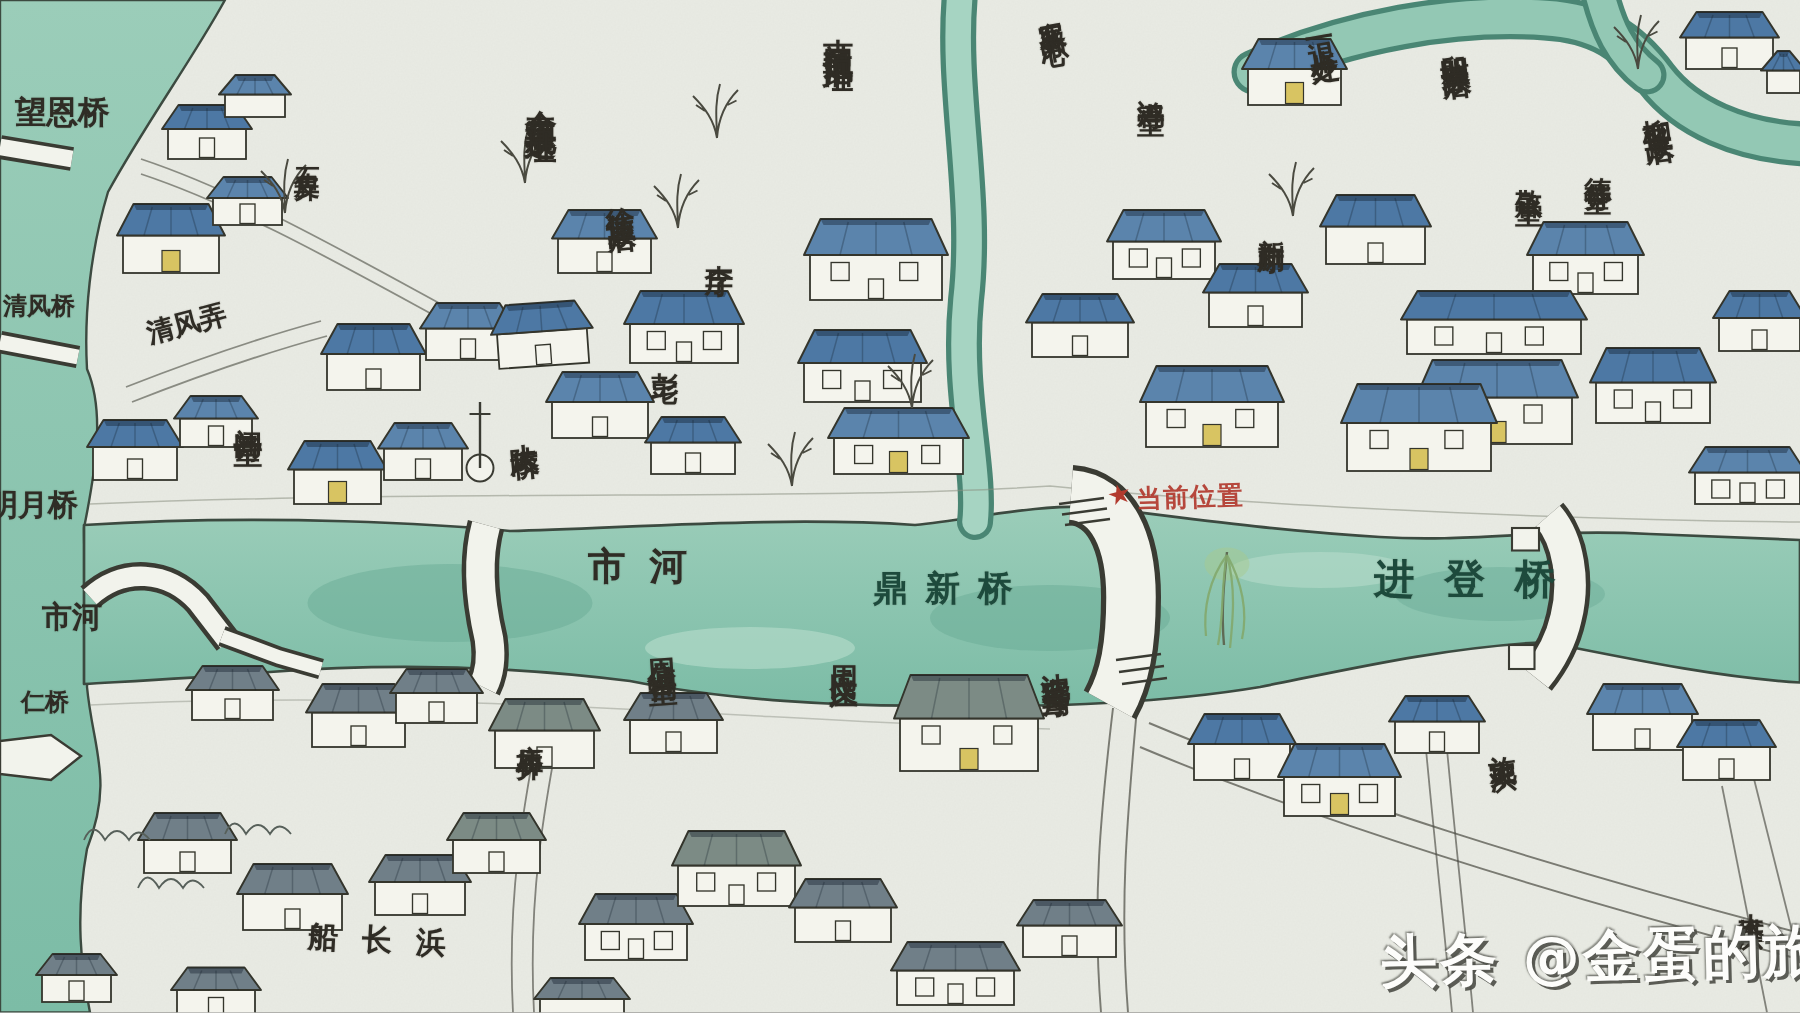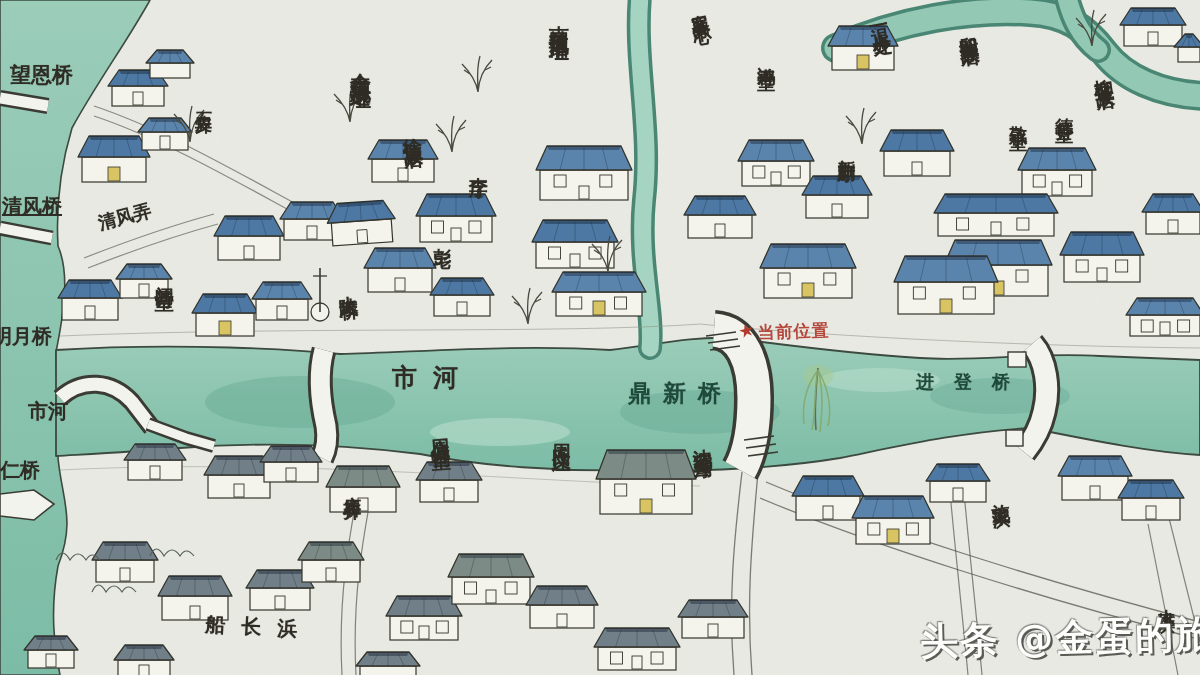--- a/index.html
+++ b/index.html
@@ -693,43 +693,43 @@
         </g>
         <g transform="translate(150,556)">
           <path d="M0,0 q6,-14 14,0 q8,-12 16,0 q6,-10 14,0" stroke="#57605a" stroke-width="1.2" fill="none"></path>
         </g>
       </g>
   </svg>
 
   <div id="labels">
       <div class="lbl" style="left: 10px; top: 64px; font-size: 21px;">望恩桥</div>
       <div class="lbl v" style="left: 194px; top: 98px; font-size: 17px;">石皮弄</div>
-      <div class="lbl" style="left: 2px; top: 195px; font-size: 20px; text-decoration: underline;">清风桥</div>
+      <div class="lbl" style="left: 2px; top: 195px; font-size: 16px;">清风桥</div>
       <div class="lbl" style="left: 96px; top: 214px; font-size: 18px; transform: rotate(-15deg);">清风弄</div>
       <div class="lbl v" style="left: 154px; top: 270px; font-size: 19px;">闻诗堂</div>
       <div class="lbl" style="left: -8px; top: 325px; font-size: 20px;">明月桥</div>
       <div class="lbl" style="left: 28px; top: 400px; font-size: 20px;">市河</div>
-      <div class="lbl" style="left: 0; top: 459px; font-size: 20px;">仁桥</div>
+      <div class="lbl" style="left: 14px; top: 459px; font-size: 16px;">仁桥</div>
       <div class="lbl v" style="left: 348px; top: 56px; font-size: 21px;">全真道观遗址</div>
       <div class="lbl v" style="left: 400px; top: 124px; font-size: 19px; transform: rotate(-5deg);">徐达源故居</div>
       <div class="lbl v" style="left: 468px; top: 162px; font-size: 19px;">李厅</div>
       <div class="lbl v" style="left: 432px; top: 233px; font-size: 18px;">彭宅</div>
       <div class="lbl v" style="left: 336px; top: 281px; font-size: 19px; transform: rotate(-5deg);">大陵桥</div>
       <div class="lbl v" style="left: 548px; top: 10px; font-size: 20px;">南社通讯旧址</div>
       <div class="lbl v" style="left: 686px; top: 2px; font-size: 18px; transform: rotate(-10deg);">客服务中心</div>
       <div class="lbl v" style="left: 756px; top: 52px; font-size: 18px;">鸿寿堂</div>
       <div class="lbl v" style="left: 866px; top: 14px; font-size: 19px; transform: rotate(-10deg);">退一步处</div>
       <div class="lbl v" style="left: 836px; top: 145px; font-size: 18px;">新蒯厅</div>
       <div class="lbl v" style="left: 956px; top: 22px; font-size: 19px; transform: rotate(-6deg);">殷明珠故居</div>
       <div class="lbl v" style="left: 1008px; top: 112px; font-size: 18px;">敬承堂</div>
       <div class="lbl v" style="left: 1054px; top: 104px; font-size: 18px;">德芬堂</div>
       <div class="lbl v" style="left: 1090px; top: 66px; font-size: 19px; transform: rotate(-8deg);">柳亚子故居</div>
       <div class="lbl" style="left: 392px; top: 364px; font-size: 25px; letter-spacing: 16px;">市河</div>
-      <div class="lbl" style="left: 628px; top: 381px; font-size: 23px; letter-spacing: 12px; color: rgb(29, 74, 60);">鼎新桥</div>
-      <div class="lbl" style="left: 916px; top: 372px; font-size: 18px; letter-spacing: 20px; color: rgb(29, 74, 60);">进登桥</div>
+      <div class="lbl" style="left: 582px; top: 381px; font-size: 23px; letter-spacing: 12px; color: rgb(29, 74, 60);">鼎新桥</div>
+      <div class="lbl" style="left: 916px; top: 372px; font-size: 27px; letter-spacing: 20px; color: rgb(29, 74, 60);">进登桥</div>
       <div class="lbl v" style="left: 342px; top: 482px; font-size: 18px;">庙桥弄</div>
       <div class="lbl v" style="left: 428px; top: 424px; font-size: 19px; transform: rotate(-4deg);">周公傅祠堂</div>
       <div class="lbl v" style="left: 551px; top: 428px; font-size: 19px;">周氏义庄</div>
       <div class="lbl v" style="left: 690px; top: 434px; font-size: 19px; transform: rotate(-5deg);">沈宅鸳鸯厅</div>
       <div class="lbl v" style="left: 988px; top: 490px; font-size: 18px; transform: rotate(-6deg);">施家浜</div>
       <div class="lbl v" style="left: 1156px; top: 594px; font-size: 18px;">木排浜</div>
       <div class="lbl" style="left: 206px; top: 613px; font-size: 20px; letter-spacing: 16px; transform: rotate(3deg);">船长浜</div>
     </div>
 
   <div id="marker">

